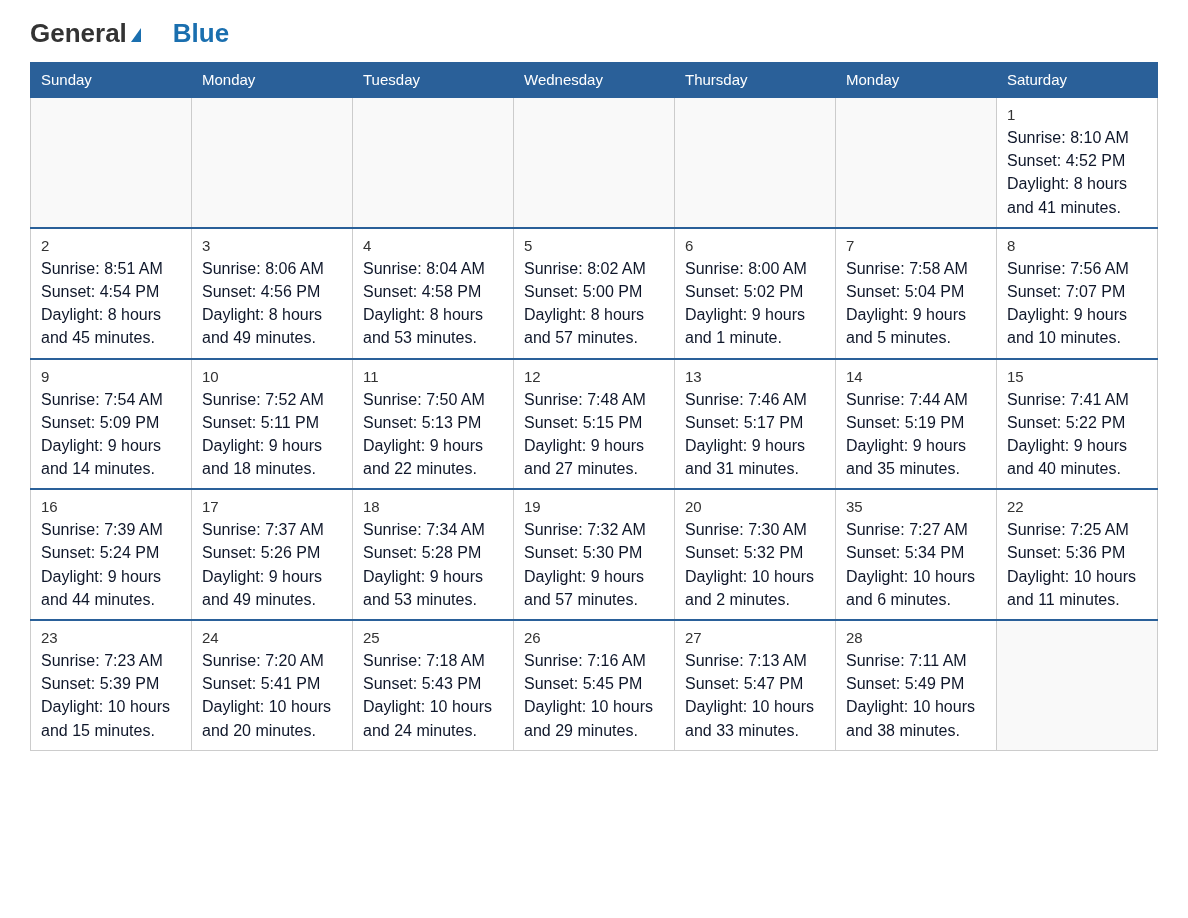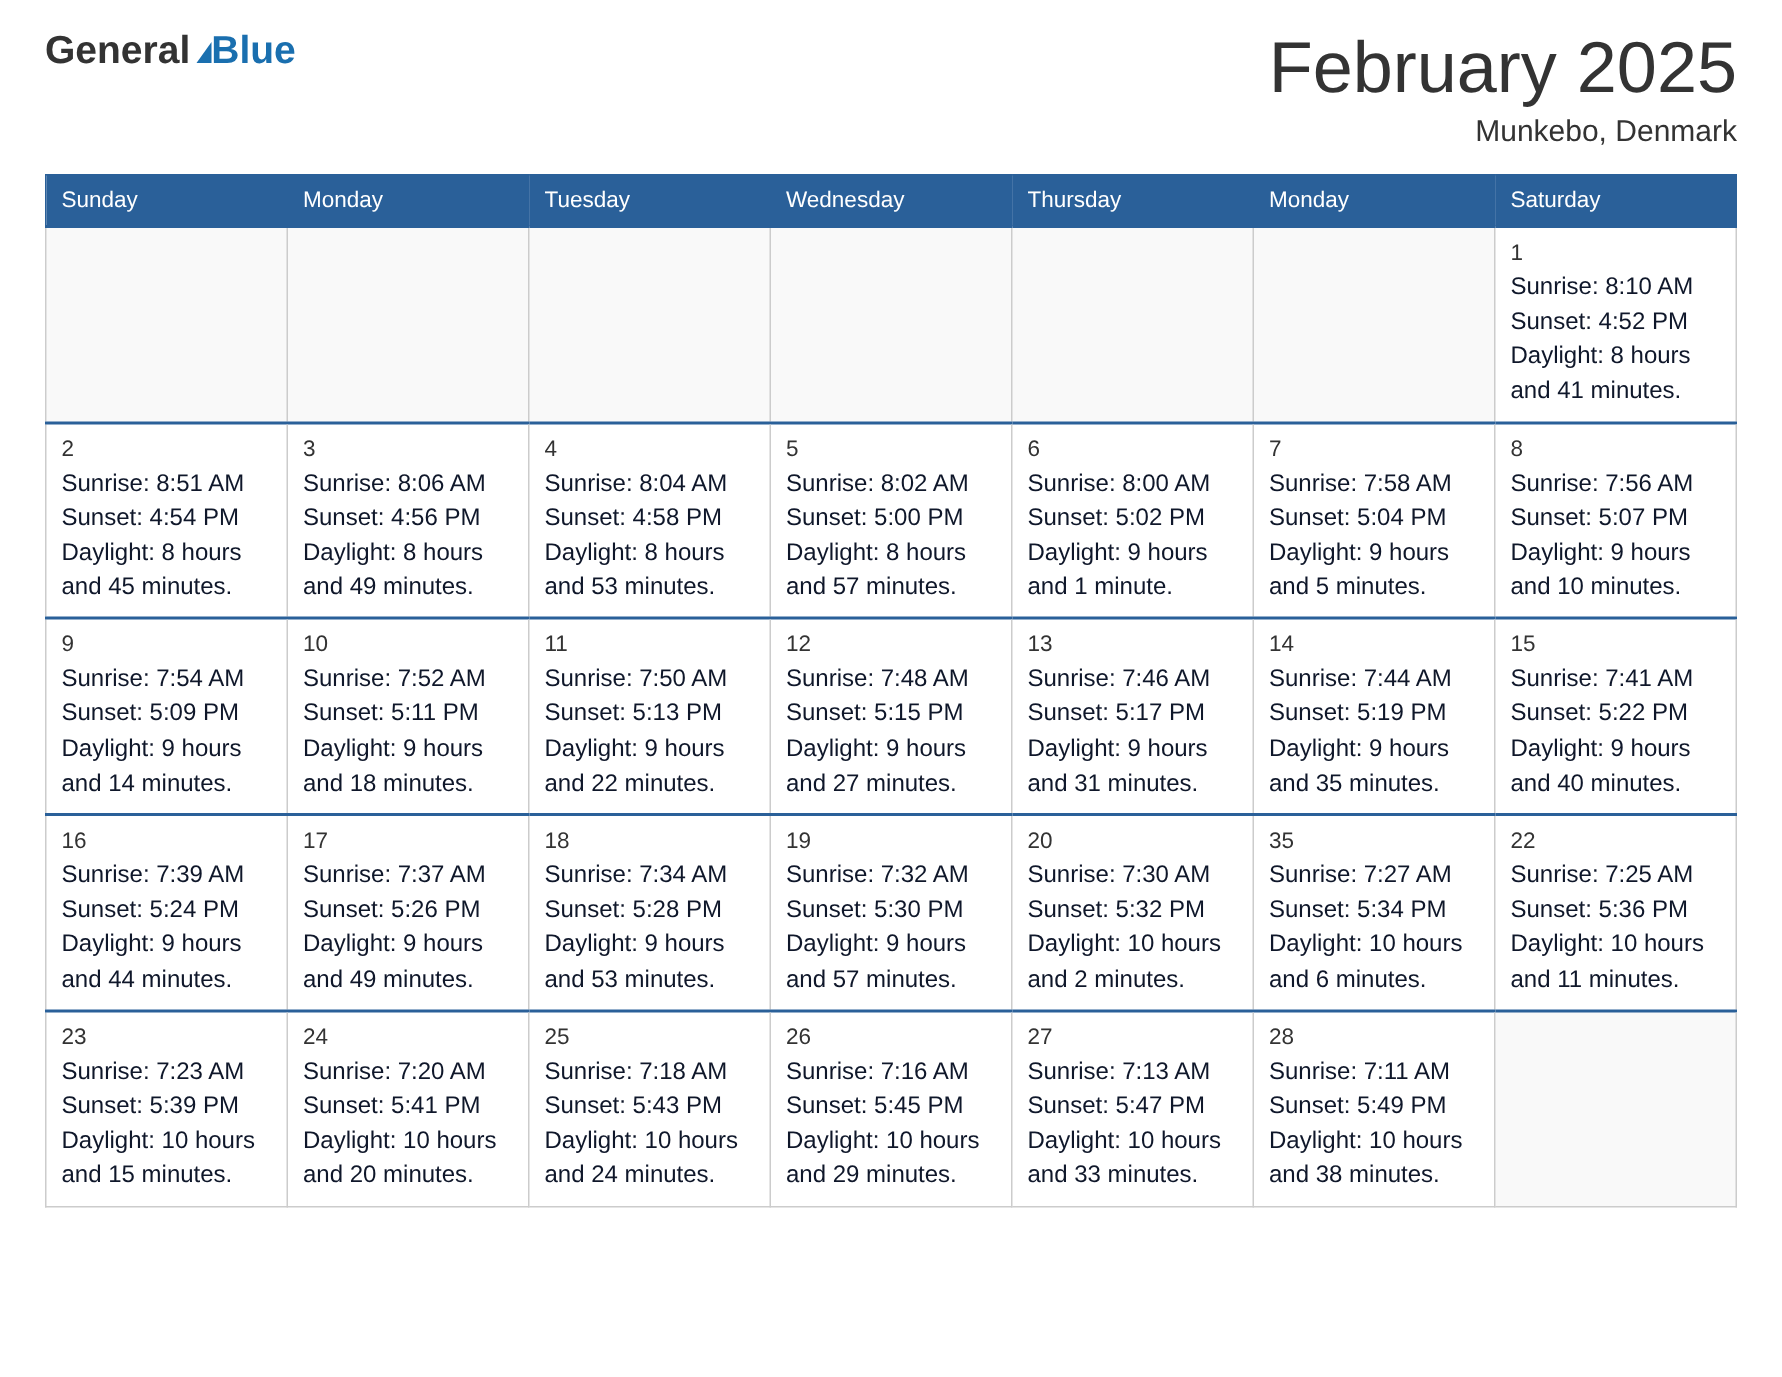--- a/index.html
+++ b/index.html
@@ -25,20 +25,21 @@
       font-size: 26px;
       font-weight: bold;
       color: #333;
       line-height: 1;
     }
     .logo-blue {
       font-size: 26px;
       font-weight: bold;
       color: #1a6faf;
       line-height: 1;
+      margin-left: 32px;
     }
     .title-section {
       text-align: right;
     }
     .month-title {
       font-size: 48px;
       font-weight: normal;
       color: #333;
       line-height: 1.1;
     }
@@ -92,24 +93,20 @@
 </head>
 <body>
 
 <div class="header">
   <div class="logo">
     <div style="display:flex; align-items:center; line-height:1;">
       <span class="logo-general">General</span>
       <span style="display:inline-block; width:0; height:0; border-left:10px solid transparent; border-right:0px solid transparent; border-bottom:14px solid #1a6faf; margin-left:4px; margin-top:4px;"></span>
     </div>
     <span class="logo-blue">Blue</span>
-  </div>
-  <div class="title-section">
-    <div class="month-title">February 2025</div>
-    <div class="location">Munkebo, Denmark</div>
   </div>
 </div>
 
 <table class="calendar">
   <thead>
     <tr>
     <th>Sunday</th>
         <th>Monday</th>
         <th>Tuesday</th>
         <th>Wednesday</th>
@@ -173,21 +170,21 @@
         <td>
           <div class="day-number">7</div>
           <div class="day-info" style="white-space: pre-line;">Sunrise: 7:58 AM
 Sunset: 5:04 PM
 Daylight: 9 hours
 and 5 minutes.</div>
         </td>
         <td>
           <div class="day-number">8</div>
           <div class="day-info" style="white-space: pre-line;">Sunrise: 7:56 AM
-Sunset: 5:07 PM
+Sunset: 7:07 PM
 Daylight: 9 hours
 and 10 minutes.</div>
         </td>
       </tr>
       <tr class="week-row">
         <td>
           <div class="day-number">9</div>
           <div class="day-info" style="white-space: pre-line;">Sunrise: 7:54 AM
 Sunset: 5:09 PM
 Daylight: 9 hours

